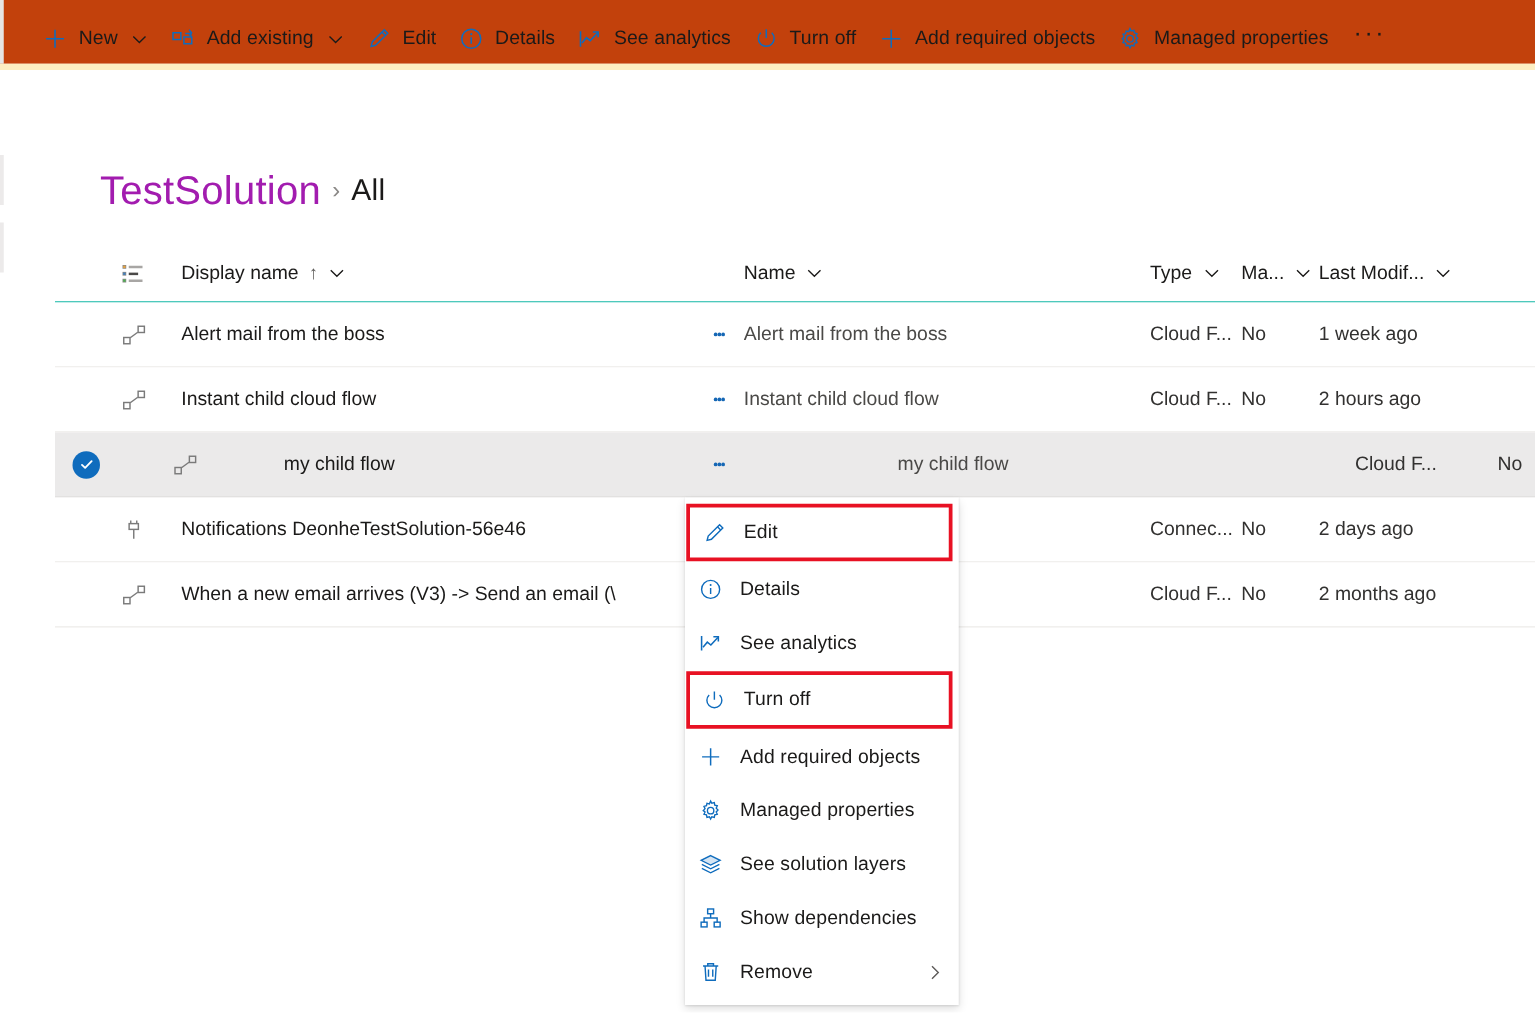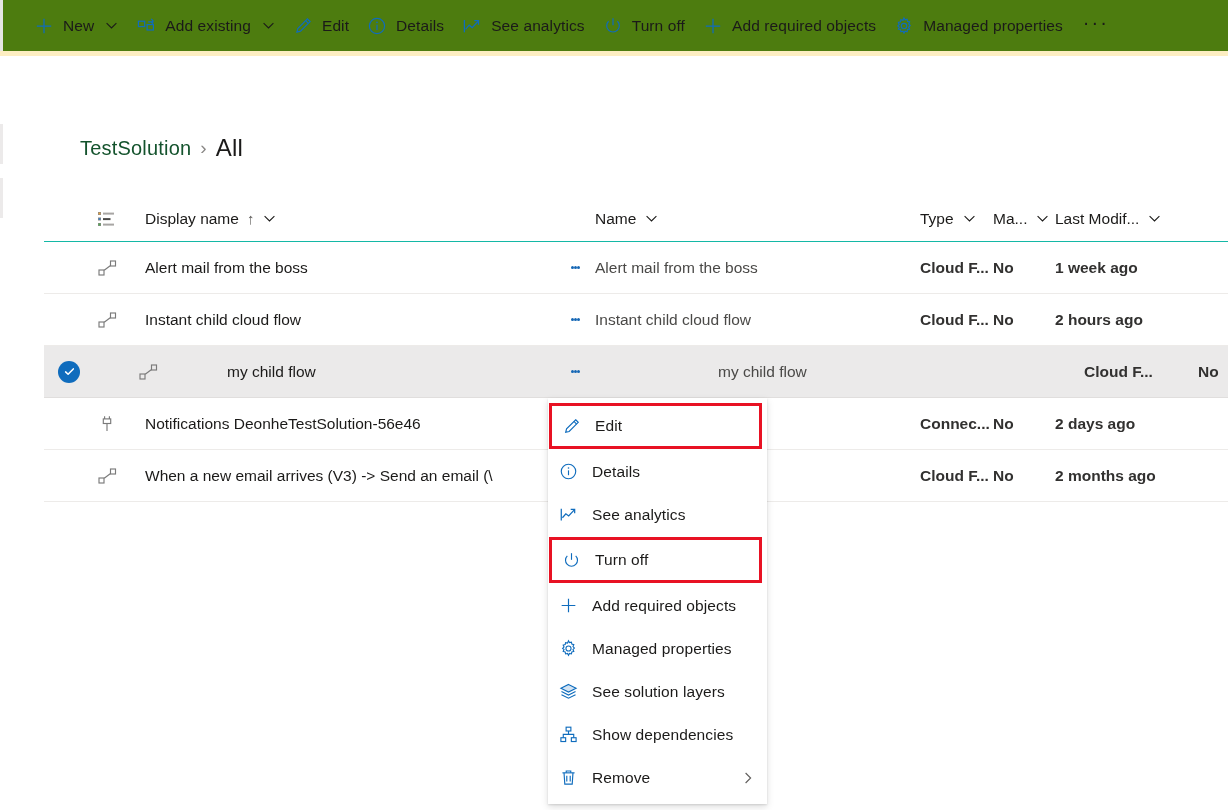--- a/index.html
+++ b/index.html
@@ -7,22 +7,22 @@
     width: 1228px; height: 810px;
     background: #ffffff;
     font-family: "Liberation Sans", sans-serif;
     overflow: hidden;
   }
   #app { position: relative; width: 1228px; height: 810px; background:#fff; }
 
   
   .commandbar {
     position: absolute; left: 0; top: 0; width: 1228px; height: 51px;
-    background: #4d7c0f;
-    display: flex; align-items: center;
+    background: #c2410c;
+    display: flex; align-items: flex-end;
     padding-left: 22px;
     border-left: 3px solid #e6e5e4;
   }
   .cb-strip {
     position:absolute; left:0; top:51px; width:1228px; height:5px;
     background:#fdeec2;
   }
   .cmd {
     display: flex; align-items: center; height: 40px;
     padding: 0 9px; cursor: default; white-space: nowrap;
@@ -51,21 +51,21 @@
     position:absolute; left:0; top:56px; width:3px; height:754px;
     background:#ffffff;
   }
   .rail-seg { position:absolute; left:0; width:3px; background:#eceaea; }
 
   
   .breadcrumb {
     position:absolute; left:80px; top:134px;
     display:flex; align-items:center; gap:9px;
   }
-  .bc-parent { font-size: 20px; color:#14532d; letter-spacing:.2px; }
+  .bc-parent { font-size: 32px; color:#a21caf; letter-spacing:.2px; }
   .bc-sep { color:#8a8886; font-size:19px; font-weight:400; }
   .bc-current { font-size:24px; color:#1b1a19; font-weight:normal; letter-spacing:.2px; }
 
   
   .grid { position:absolute; left:44px; top:196px; width:1184px; }
   .grid-head {
     display:flex; align-items:center; height:46px;
     border-bottom:1px solid #14b8a6;
     color:#1b1a19;
   }
@@ -87,21 +87,21 @@
 
   .row {
     display:flex; height:52px;
     border-bottom:1px solid #edebe9;
     position:relative; background:#fff;
   }
   .row.selected { background:#ebeaea; border-bottom-color:#e0dedd;gap:41px; }
   .row .cell { font-size:15.5px; display:flex; align-items:center; height:100%; }
   .cell-display { color:#1b1a19; white-space:nowrap; overflow:hidden; }
   .cell-name { color:#4a4947; white-space:nowrap; overflow:hidden; }
-  .cell-type, .cell-managed, .cell-modified { color:#323130;font-weight:bold; }
+  .cell-type, .cell-managed, .cell-modified { color:#323130; }
 
   .rowicon { width:22px; height:22px; display:block; color:#6b6b6b; }
 
   .check-circle {
     width:22px; height:22px; border-radius:50%;
     background:#0f6cbd; display:flex; align-items:center; justify-content:center;
     margin-left:14px;
   }
   .ellipsis-btn {
     position:absolute; left:517px; top:0; height:100%;

